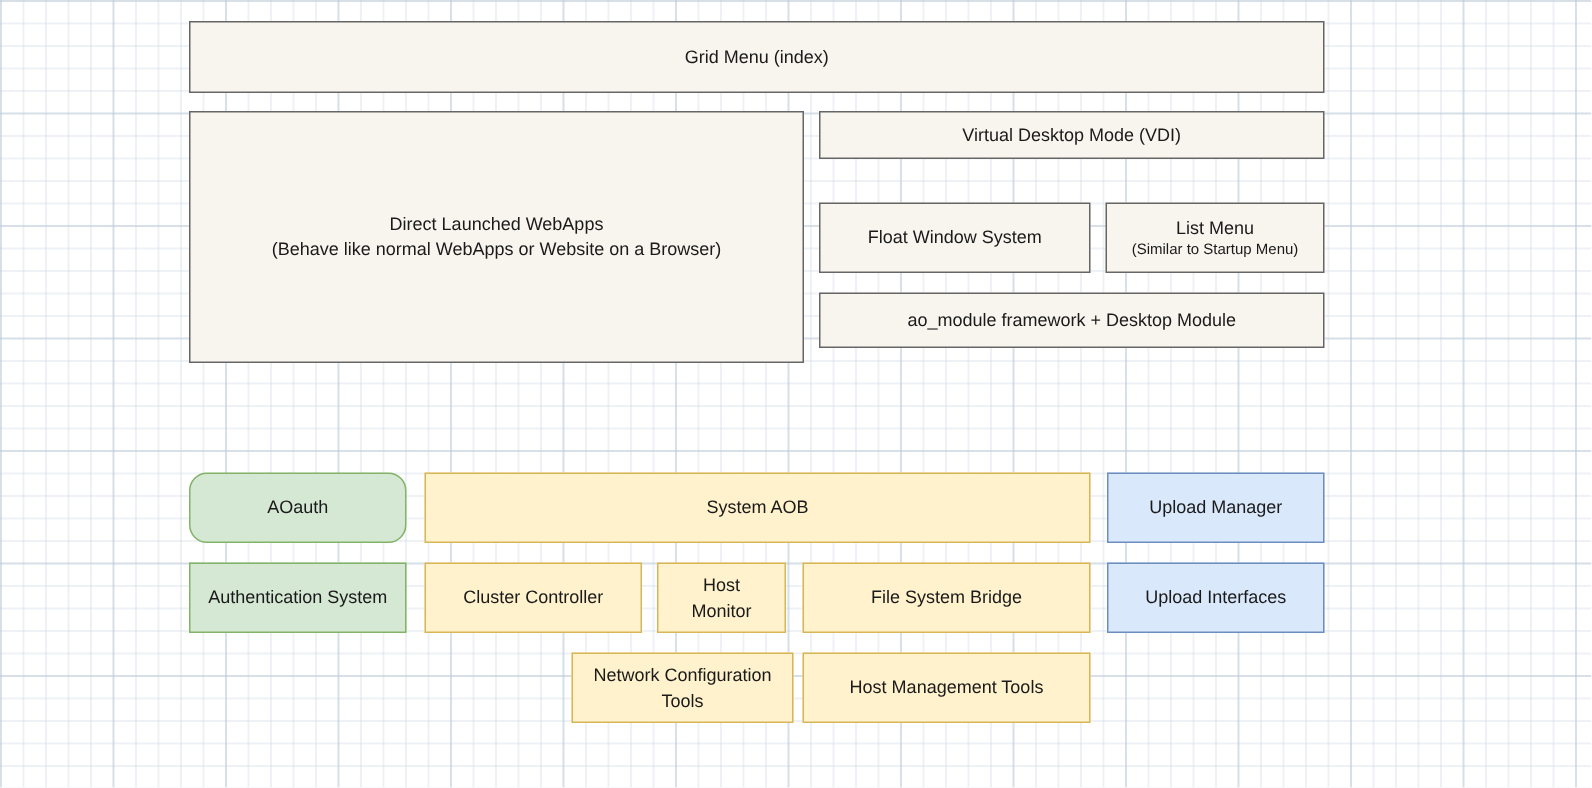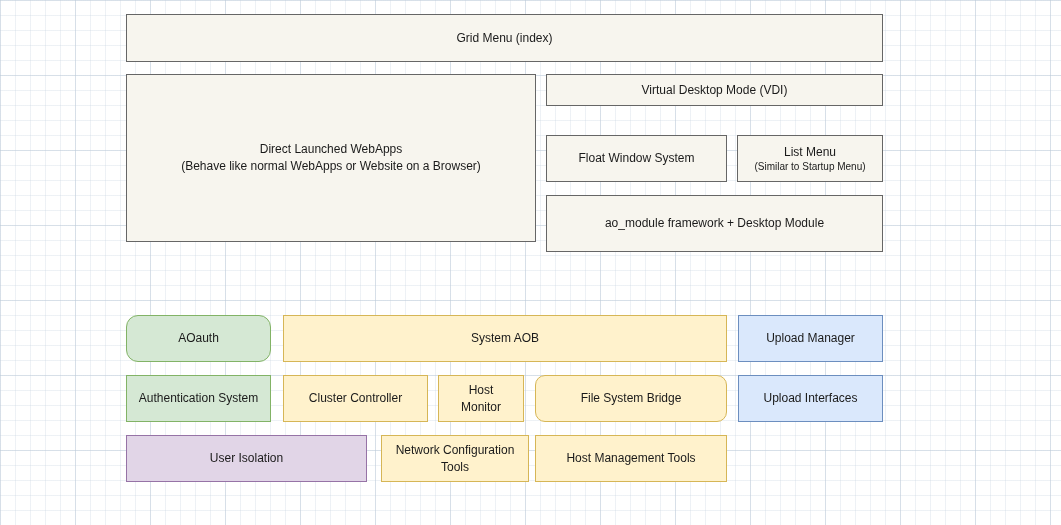--- a/index.html
+++ b/index.html
@@ -64,21 +64,21 @@
 
   <div class="box cream" style="left:546px; top:135px; width:181px; height:47px;justify-content:center;">
     <span>Float Window System</span>
   </div>
 
   <div class="box cream" style="left:737px; top:135px; width:146px; height:47px;">
     <span>List Menu</span>
     <span class="sublabel">(Similar to Startup Menu)</span>
   </div>
 
-  <div class="box cream" style="left:546px; top:195px; width:337px; height:57px;">
+  <div class="box cream" style="left:546px; top:195px; width:337px; height:37px;">
     <span>ao_module framework + Desktop Module</span>
   </div>
 
 
   <div class="box green" style="left:126px; top:315px; width:145px; height:47px;border-radius:12px;">
     <span>AOauth</span>
   </div>
 
   <div class="box yellow" style="left:283px; top:315px; width:444px; height:47px;">
     <span>System AOB</span>
@@ -93,31 +93,28 @@
   </div>
 
   <div class="box yellow" style="left:283px; top:375px; width:145px; height:47px;">
     <span>Cluster Controller</span>
   </div>
 
   <div class="box yellow" style="left:438px; top:375px; width:86px; height:47px;">
     <span>Host Monitor</span>
   </div>
 
-  <div class="box yellow" style="left:535px; top:375px; width:192px; height:47px;border-radius:10px;">
+  <div class="box yellow" style="left:535px; top:375px; width:192px; height:47px;">
     <span>File System Bridge</span>
   </div>
 
   <div class="box blue" style="left:738px; top:375px; width:145px; height:47px;">
     <span>Upload Interfaces</span>
   </div>
 
-  <div class="box purple" style="left:126px; top:435px; width:241px; height:47px;">
-    <span>User Isolation</span>
-  </div>
 
   <div class="box yellow" style="left:381px; top:435px; width:148px; height:47px;">
     <span>Network Configuration Tools</span>
   </div>
 
   <div class="box yellow" style="left:535px; top:435px; width:192px; height:47px;">
     <span>Host Management Tools</span>
   </div>
 
 </div>

